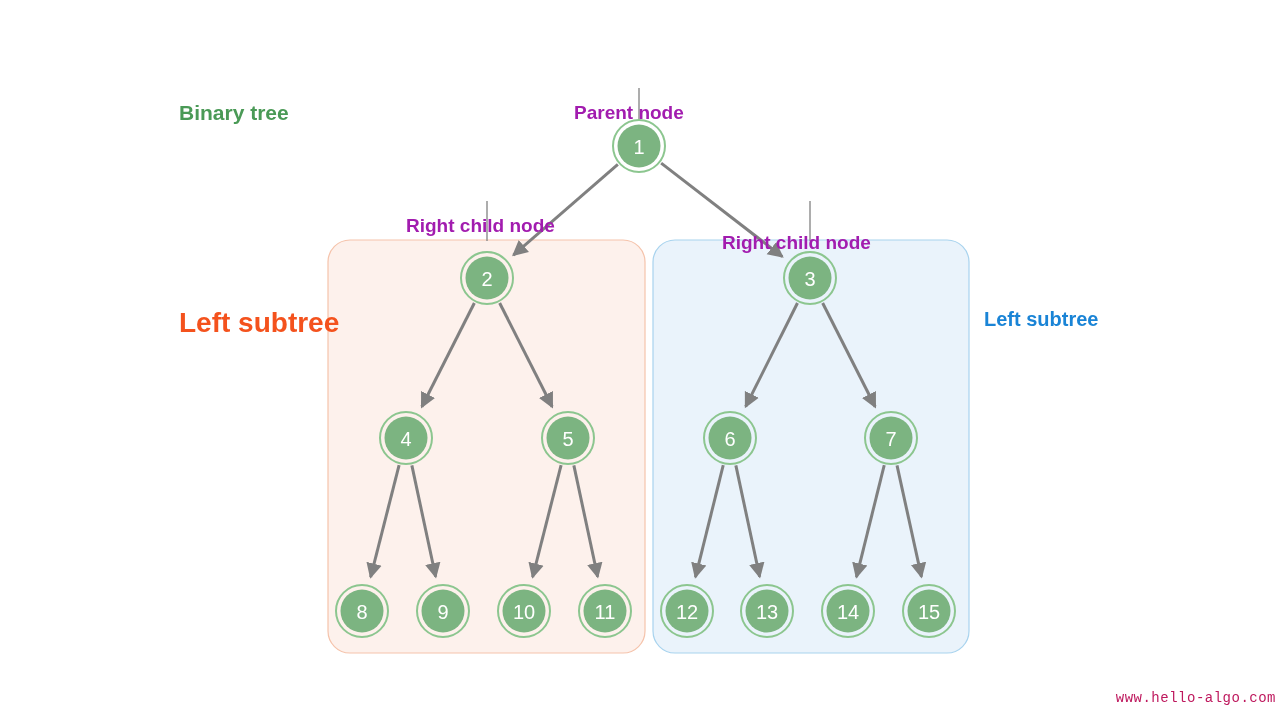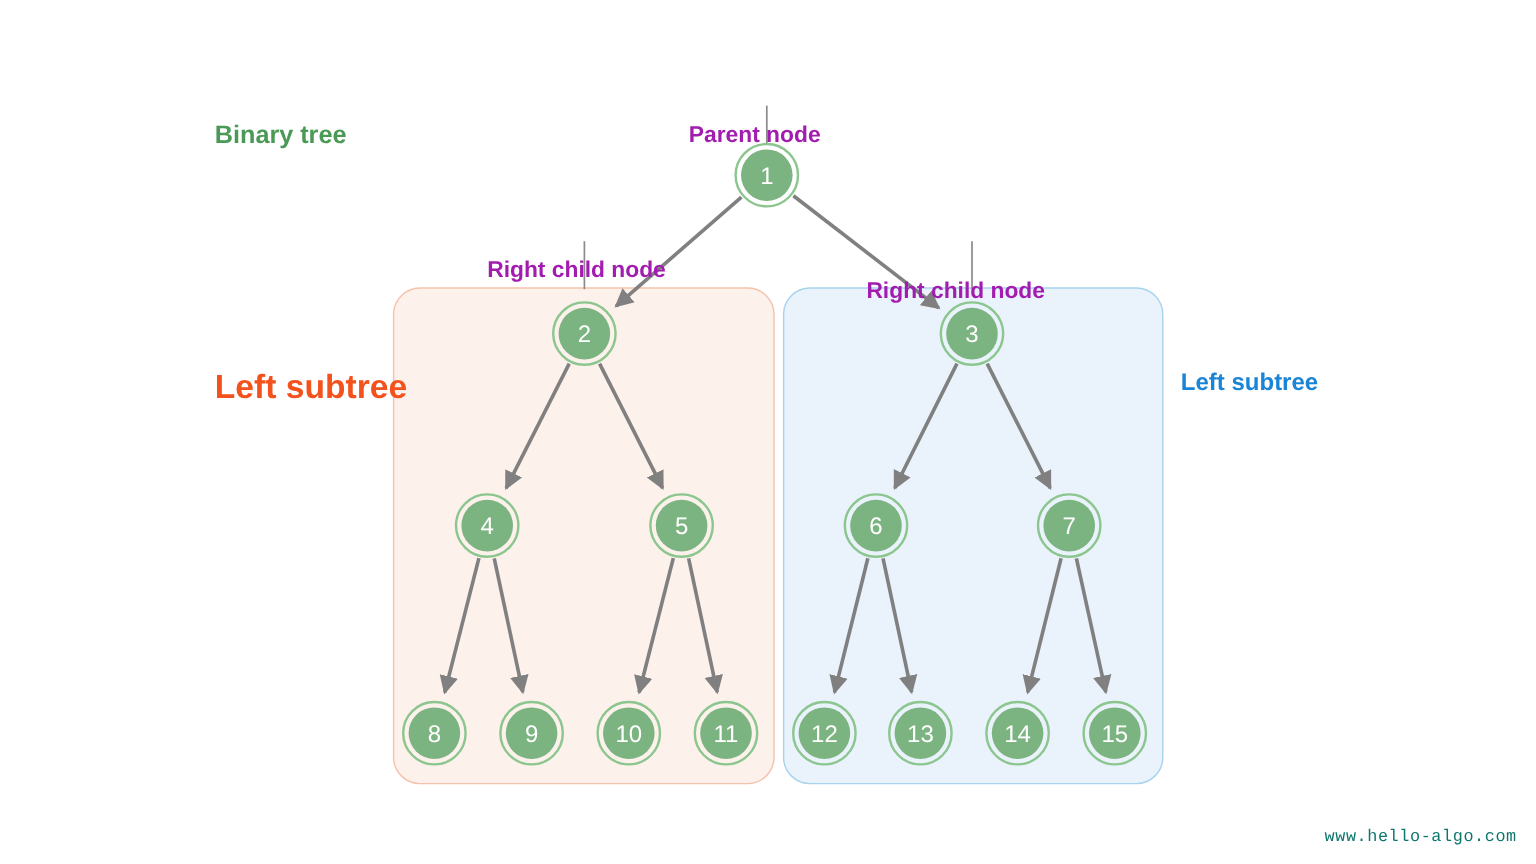--- a/index.html
+++ b/index.html
@@ -41,25 +41,25 @@
   .label-right-subtree {
     font-size: 20px;
     color: #1a84d6;
   }
   .label-callout {
     font-size: 19px;
     color: #a21caf;
   }
   .watermark {
     position: absolute;
-    right: 16px;
+    right: 4px;
     bottom: 14px;
     font-family: "Liberation Mono", "DejaVu Sans Mono", monospace;
     font-size: 14px;
-    color: #0f766e;
+    color: #be185d;
     letter-spacing: 0.5px;
     white-space: nowrap;
   }
   .node-text {
     font-family: "Liberation Sans", sans-serif;
     font-size: 20px;
     fill: #ffffff;
     text-anchor: middle;
     dominant-baseline: central;
   }

